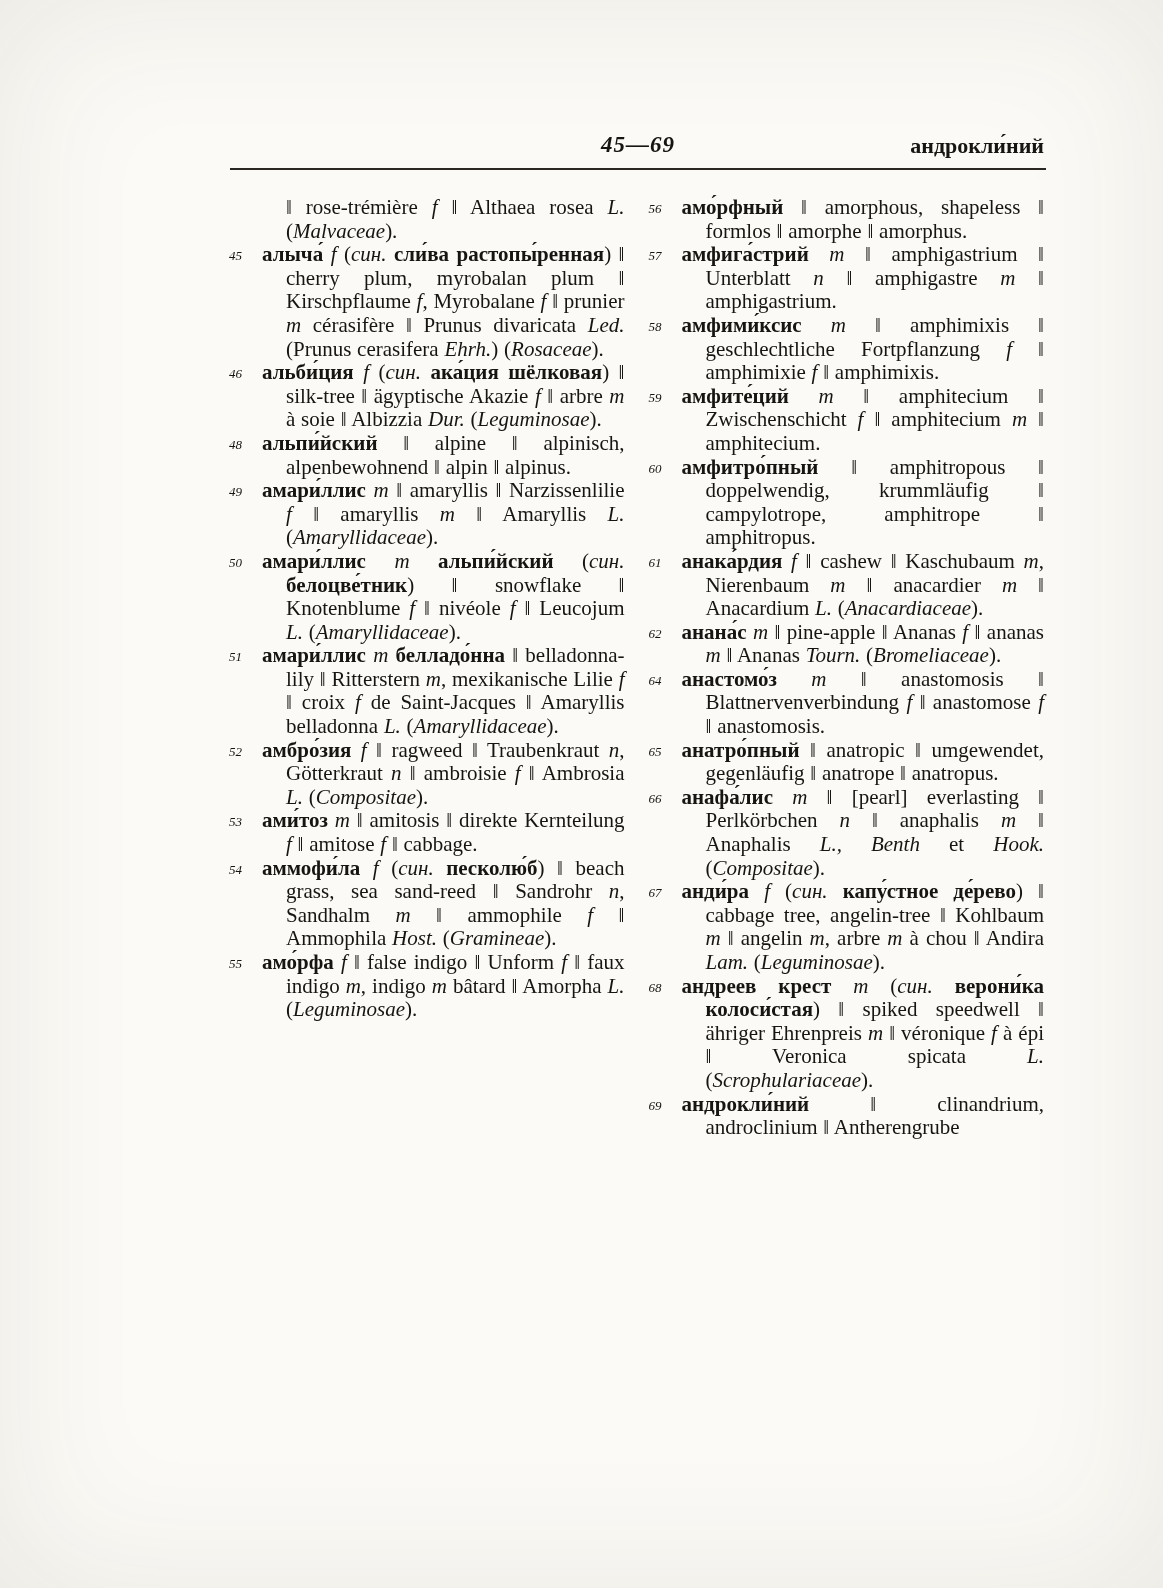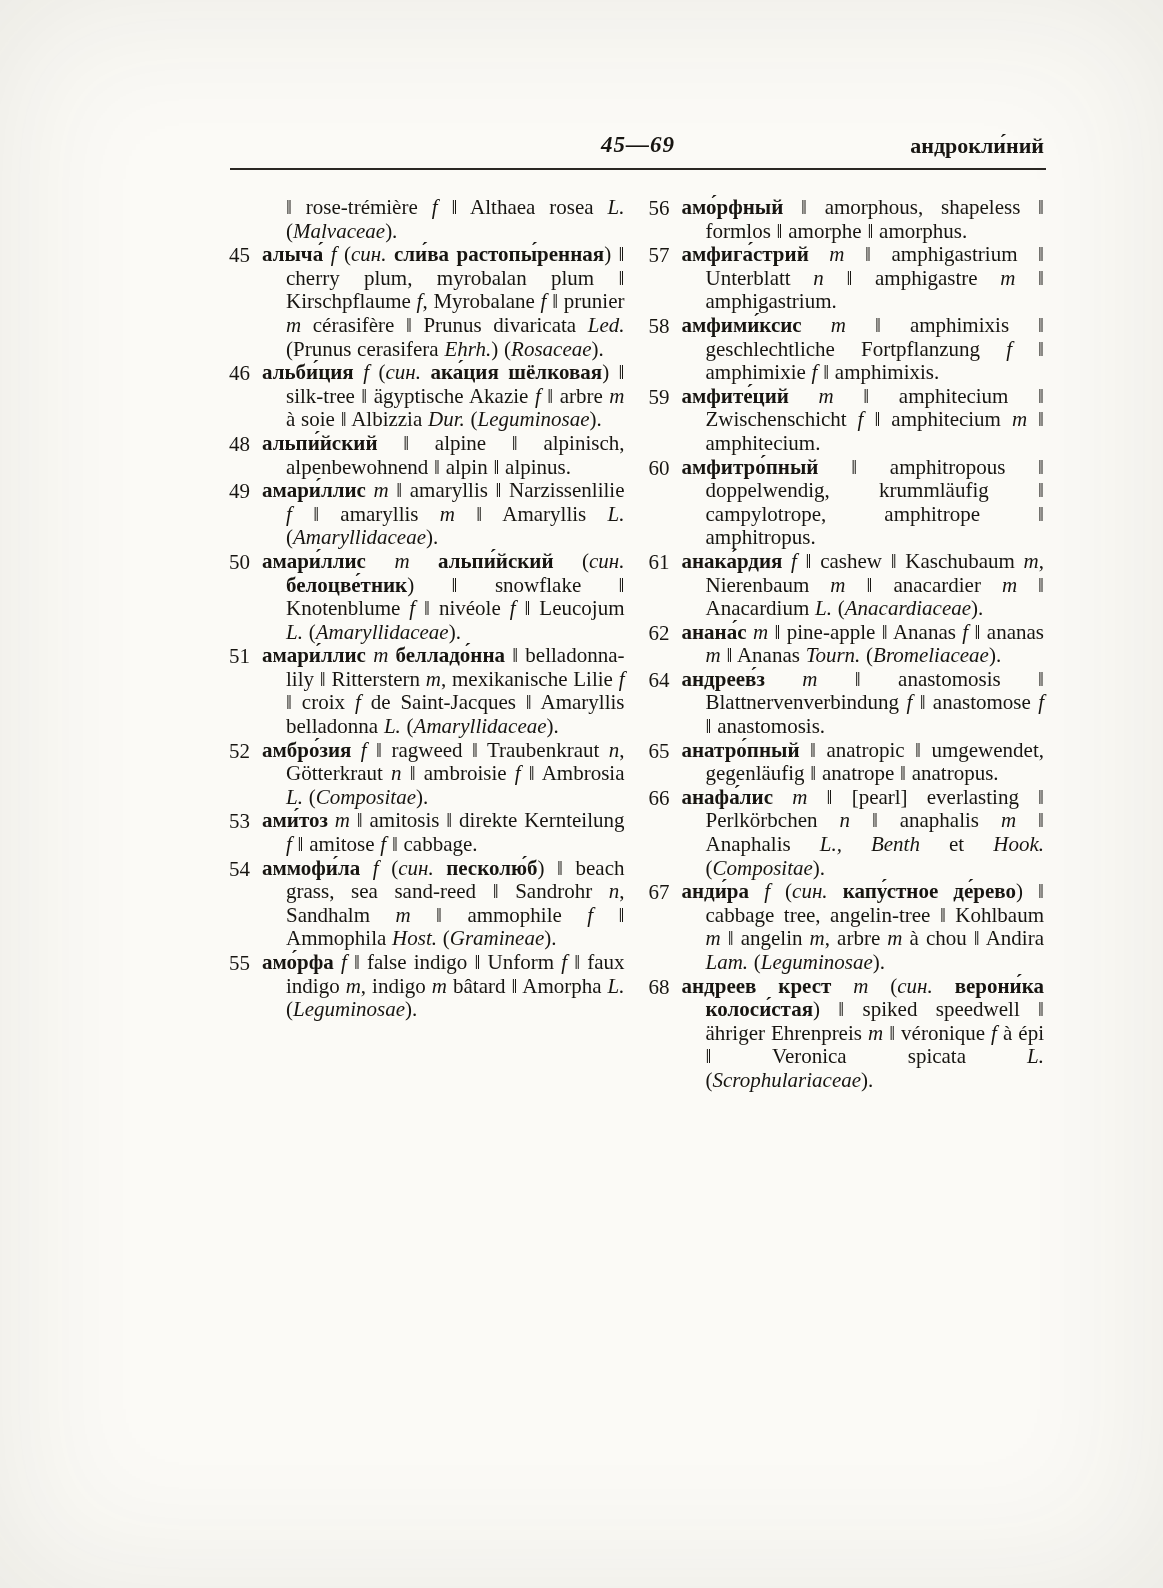--- a/index.html
+++ b/index.html
@@ -29,21 +29,21 @@
     margin:0;text-align:justify;
     font-size:21px;line-height:23.6px;
     padding-left:24px;text-indent:-24px;
     position:relative;word-spacing:0.5px;
   }
   .entry .seg-b{font-weight:bold;}
   .entry .seg-i{font-style:italic;}
   .entry .seg-n{font-weight:normal;font-style:normal;}
   .entry-num{
     position:absolute;left:-33px;top:1px;
-    font-size:21px;text-indent:0;
+    font-style:italic;font-size:13px;text-indent:0;
   }
   .entry.continuation{text-indent:0;}
 </style>
 </head>
 <body>
 
 <div class="page">
   <div class="content">
 
     <div class="page-header">
@@ -69,22 +69,23 @@
         </section>
       <div class="column-divider"></div>
       <section class="column right">
           <p class="entry"><span class="entry-num">56</span><span class="seg-b">амо́рфный </span><span class="seg-n">‖ amorphous, shapeless ‖ formlos ‖ amorphe ‖ amorphus.</span></p>
           <p class="entry"><span class="entry-num">57</span><span class="seg-b">амфига́стрий </span><span class="seg-i">m </span><span class="seg-n">‖ amphigastrium ‖ Unterblatt </span><span class="seg-i">n </span><span class="seg-n">‖ amphigastre </span><span class="seg-i">m </span><span class="seg-n">‖ amphigastrium.</span></p>
           <p class="entry"><span class="entry-num">58</span><span class="seg-b">амфими́ксис </span><span class="seg-i">m </span><span class="seg-n">‖ amphimixis ‖ geschlechtliche Fortpflanzung </span><span class="seg-i">f </span><span class="seg-n">‖ amphimixie </span><span class="seg-i">f </span><span class="seg-n">‖ amphimixis.</span></p>
           <p class="entry"><span class="entry-num">59</span><span class="seg-b">амфите́ций </span><span class="seg-i">m </span><span class="seg-n">‖ amphitecium ‖ Zwischenschicht </span><span class="seg-i">f </span><span class="seg-n">‖ amphitecium </span><span class="seg-i">m </span><span class="seg-n">‖ amphitecium.</span></p>
           <p class="entry"><span class="entry-num">60</span><span class="seg-b">амфитро́пный </span><span class="seg-n">‖ amphitropous ‖ doppelwendig, krummläufig ‖ campylotrope, amphitrope ‖ amphitropus.</span></p>
           <p class="entry"><span class="entry-num">61</span><span class="seg-b">анака́рдия </span><span class="seg-i">f </span><span class="seg-n">‖ cashew ‖ Kaschubaum </span><span class="seg-i">m</span><span class="seg-n">, Nierenbaum </span><span class="seg-i">m </span><span class="seg-n">‖ anacardier </span><span class="seg-i">m </span><span class="seg-n">‖ Anacardium </span><span class="seg-i">L. </span><span class="seg-n">(</span><span class="seg-i">Anacardiaceae</span><span class="seg-n">).</span></p>
           <p class="entry"><span class="entry-num">62</span><span class="seg-b">анана́с </span><span class="seg-i">m </span><span class="seg-n">‖ pine-apple ‖ Ananas </span><span class="seg-i">f </span><span class="seg-n">‖ ananas </span><span class="seg-i">m </span><span class="seg-n">‖ Ananas </span><span class="seg-i">Tourn. </span><span class="seg-n">(</span><span class="seg-i">Bromeliaceae</span><span class="seg-n">).</span></p>
-          <p class="entry"><span class="entry-num">64</span><span class="seg-b">андреев́з </span><span class="seg-i">m </span><span class="seg-n">‖ anastomosis ‖ Blattnervenverbindung </span><span class="seg-i">f </span><span class="seg-n">‖ anastomose </span><span class="seg-i">f </span><span class="seg-n">‖ anastomosis.</span></p>
+          <p class="entry"><span class="entry-num">64</span><span class="seg-b">анастомо́з </span><span class="seg-i">m </span><span class="seg-n">‖ anastomosis ‖ Blattnervenverbindung </span><span class="seg-i">f </span><span class="seg-n">‖ anastomose </span><span class="seg-i">f </span><span class="seg-n">‖ anastomosis.</span></p>
           <p class="entry"><span class="entry-num">65</span><span class="seg-b">анатро́пный </span><span class="seg-n">‖ anatropic ‖ umgewendet, gegenläufig ‖ anatrope ‖ anatropus.</span></p>
           <p class="entry"><span class="entry-num">66</span><span class="seg-b">анафа́лис </span><span class="seg-i">m </span><span class="seg-n">‖ [pearl] everlasting ‖ Perlkörbchen </span><span class="seg-i">n </span><span class="seg-n">‖ anaphalis </span><span class="seg-i">m </span><span class="seg-n">‖ Anaphalis </span><span class="seg-i">L., Benth </span><span class="seg-n">et </span><span class="seg-i">Hook. </span><span class="seg-n">(</span><span class="seg-i">Compositae</span><span class="seg-n">).</span></p>
           <p class="entry"><span class="entry-num">67</span><span class="seg-b">анди́ра </span><span class="seg-i">f </span><span class="seg-n">(</span><span class="seg-i">син. </span><span class="seg-b">капу́стное де́рево</span><span class="seg-n">) ‖ cabbage tree, angelin-tree ‖ Kohlbaum </span><span class="seg-i">m </span><span class="seg-n">‖ angelin </span><span class="seg-i">m</span><span class="seg-n">, arbre </span><span class="seg-i">m </span><span class="seg-n">à chou ‖ Andira </span><span class="seg-i">Lam. </span><span class="seg-n">(</span><span class="seg-i">Leguminosae</span><span class="seg-n">).</span></p>
           <p class="entry"><span class="entry-num">68</span><span class="seg-b">андреев крест </span><span class="seg-i">m </span><span class="seg-n">(</span><span class="seg-i">син. </span><span class="seg-b">верони́ка колоси́стая</span><span class="seg-n">) ‖ spiked speedwell ‖ ähriger Ehrenpreis </span><span class="seg-i">m </span><span class="seg-n">‖ véronique </span><span class="seg-i">f </span><span class="seg-n">à épi ‖ Veronica spicata </span><span class="seg-i">L. </span><span class="seg-n">(</span><span class="seg-i">Scrophulariaceae</span><span class="seg-n">).</span></p>
+          <p class="entry"><span class="entry-num">69</span><span class="seg-b">андрокли́ний </span><span class="seg-n">‖ clinandrium, androclinium ‖ Antherengrube</span></p>
         </section>
     </div>
 
   </div>
 </div>
 
 </body></html>

